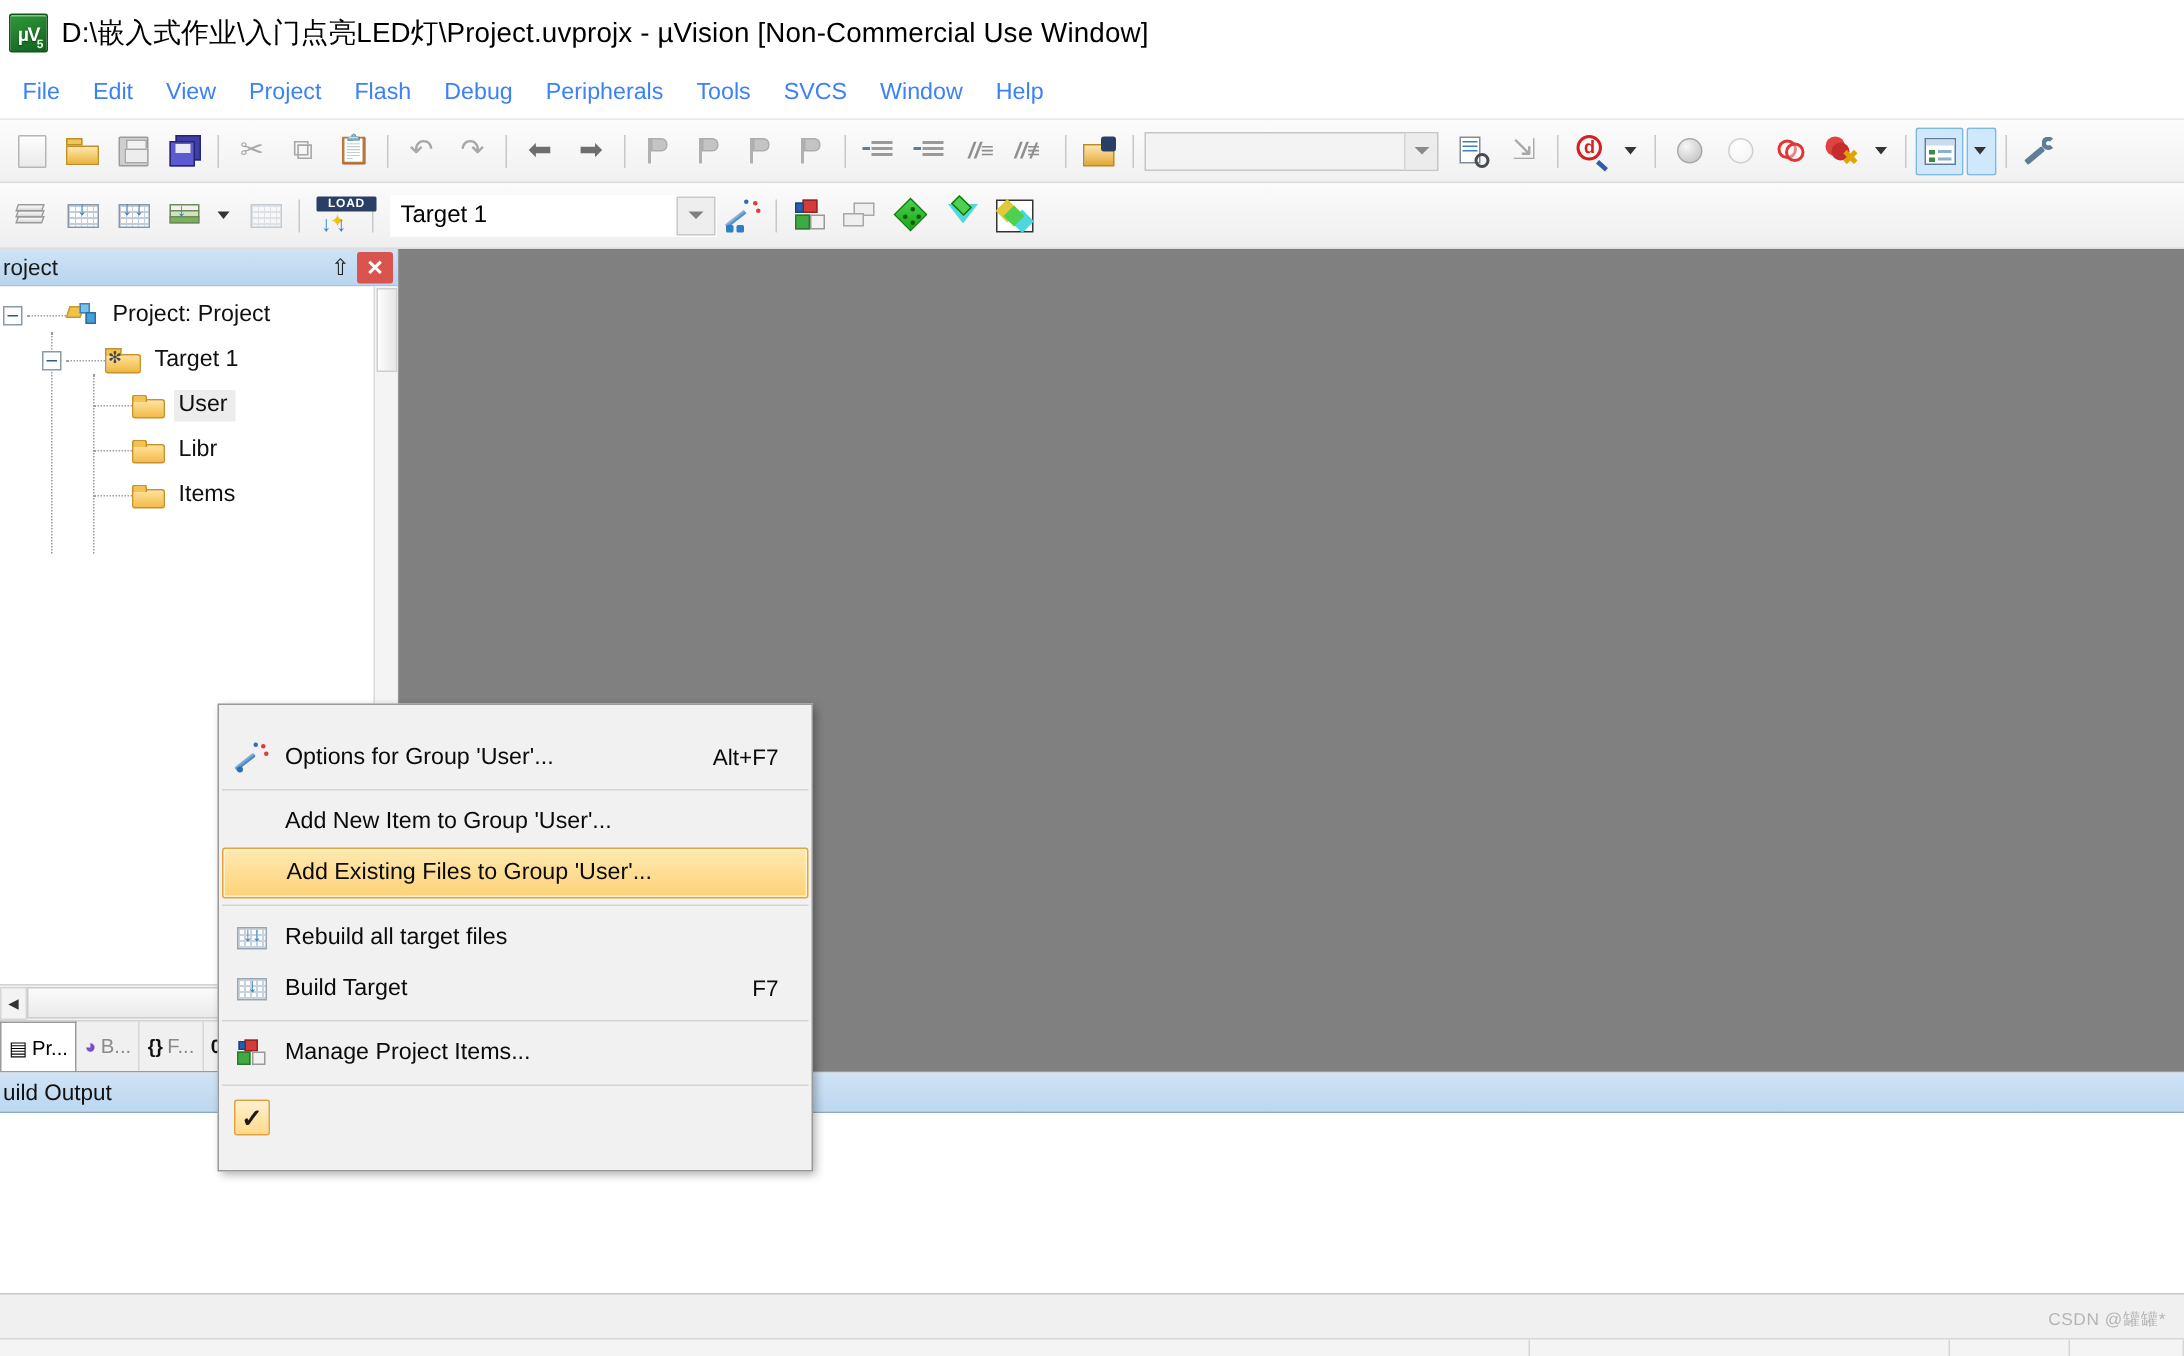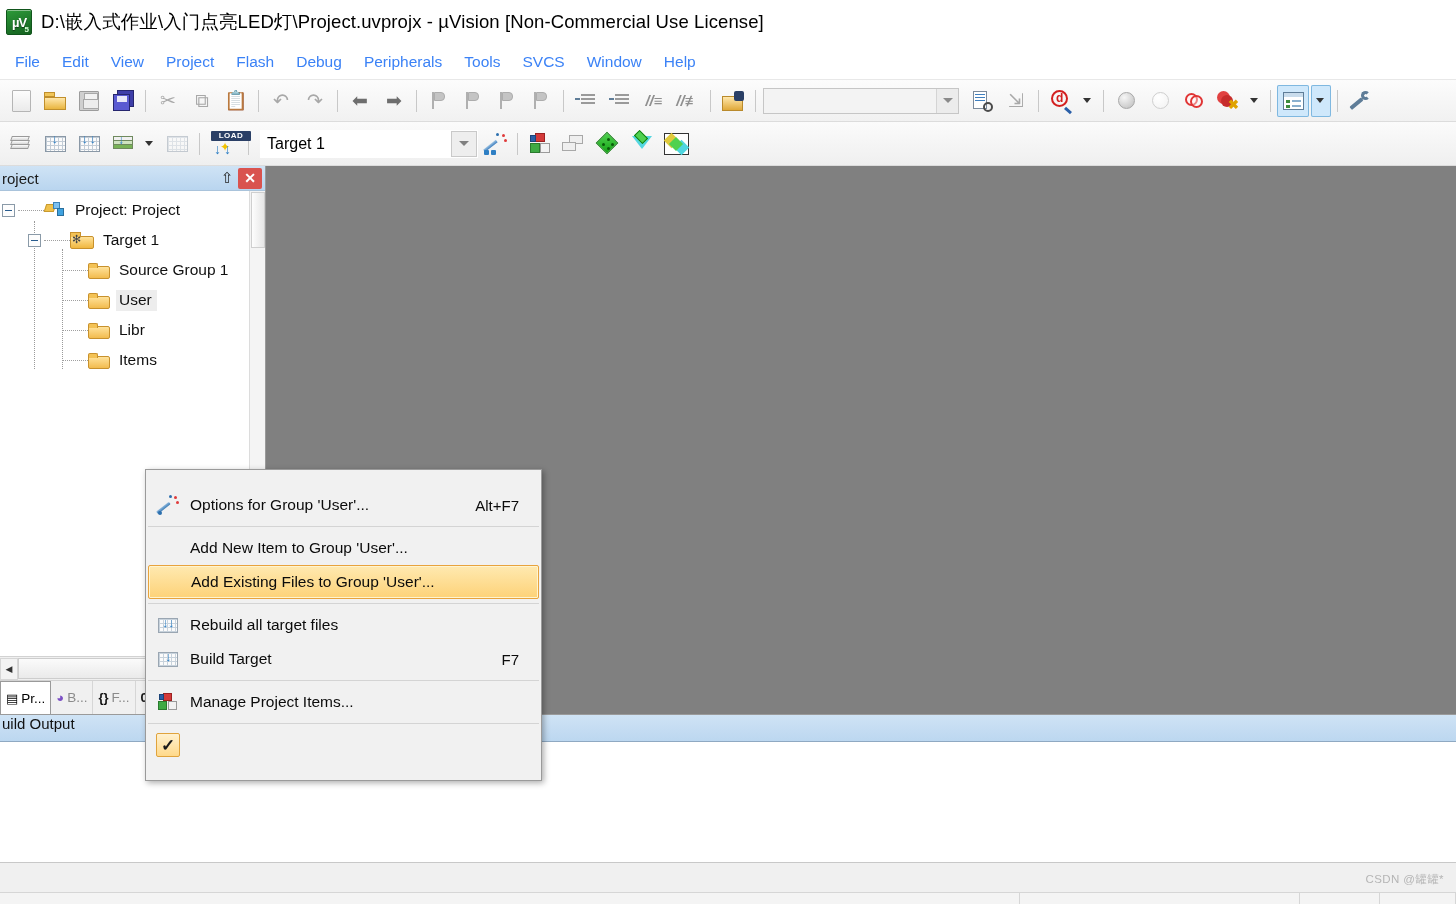--- a/index.html
+++ b/index.html
@@ -242,21 +242,21 @@
   }
   .ptab .ic { font-size: 13px; }
 
   
   .build-output {
     position: absolute; left: 0; top: 714px; width: 1456px; height: 148px;
     background: #ffffff; border-top: 1px solid #9a9a9a;
   }
   .bo-title {
     height: 27px; background: linear-gradient(#cfe3f5,#bcd7f0);
-    display: flex; font-size: 15px; color: #111;
+    display: flex; align-items: center; font-size: 15px; color: #111;
     padding-left: 2px; border-bottom: 1px solid #8fa9c2;
   }
   .bo-body { height: 119px; background: #ffffff; }
 
   
   .statusbar {
     position: absolute; left: 0; top: 862px; width: 1456px; height: 42px;
     background: #f0f0f0;
     border-top: 1px solid #c8c8c8;
     display: flex; align-items: flex-end;
@@ -471,21 +471,21 @@
 </head>
 <body>
 
 <div id="app">
 
   <div class="titlebar">
     <div class="app-icon">
       <div class="glyph">µV</div>
       <div class="sub">5</div>
     </div>
-    <div class="title-text">D:\嵌入式作业\入门点亮LED灯\Project.uvprojx - µVision  [Non-Commercial Use License]</div>
+    <div class="title-text">D:\嵌入式作业\入门点亮LED灯\Project.uvprojx - µVision  [Non-Commercial Use Window]</div>
   </div>
 
   <div class="menubar">
     <div class="mi">File</div>
     <div class="mi">Edit</div>
     <div class="mi">View</div>
     <div class="mi">Project</div>
     <div class="mi">Flash</div>
     <div class="mi">Debug</div>
     <div class="mi">Peripherals</div>
@@ -799,28 +799,20 @@
           <div class="expander"></div>
           <div class="dots" style="width:6px"></div>
           <div class="target-icon">
               <div class="body"></div>
               <div class="tab"></div>
               <div class="star">✻</div>
             </div>
           <div class="tlabel">Target 1</div>
         </div>
 
-        <div class="tnode" style="padding-left:62px">
-          <div class="dots" style="width:18px"></div>
-          <div class="folder">
-              <div class="body"></div>
-              <div class="tab"></div>
-            </div>
-          <div class="tlabel">Source Group 1</div>
-        </div>
 
         <div class="tnode sel" style="padding-left:62px">
           <div class="dots" style="width:18px"></div>
           <div class="folder">
               <div class="body"></div>
               <div class="tab"></div>
             </div>
           <div class="tlabel">User</div>
         </div>
 

